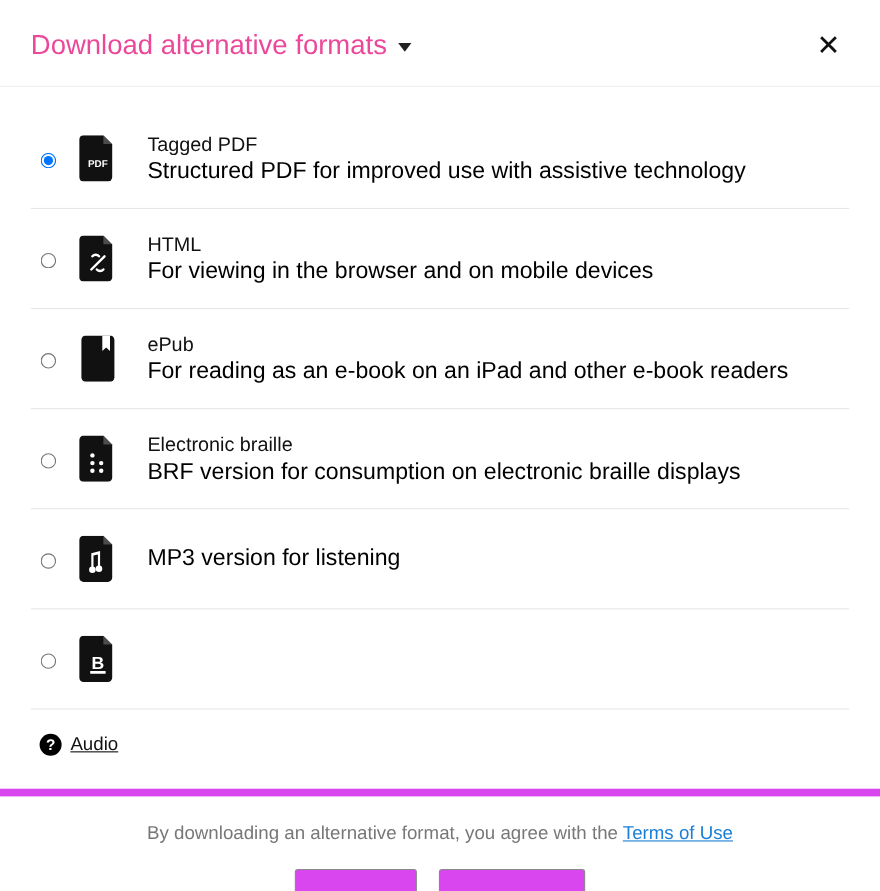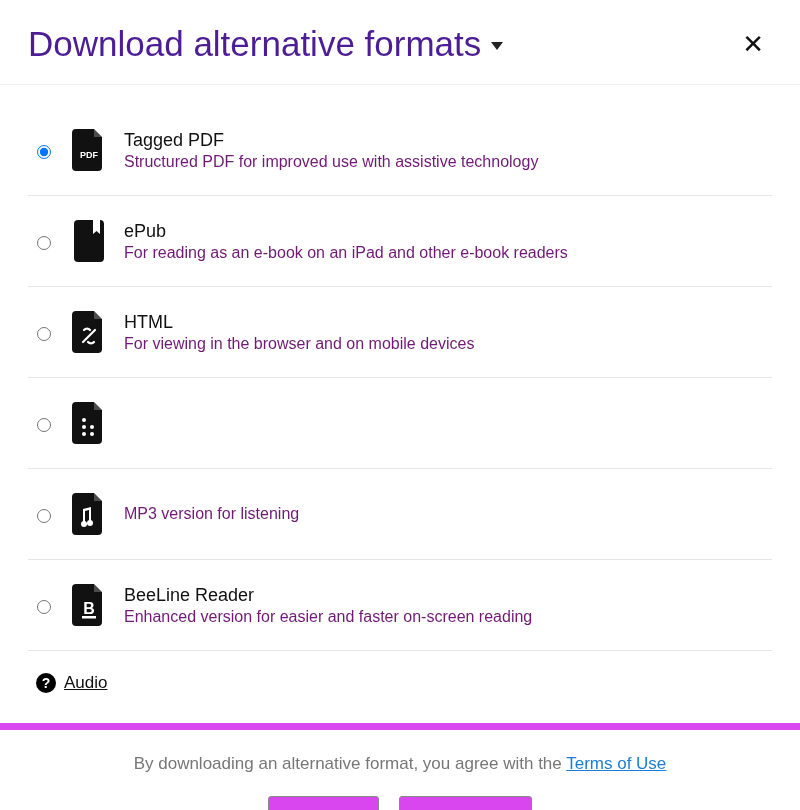--- a/index.html
+++ b/index.html
@@ -14,23 +14,23 @@
     display: flex;
     align-items: center;
     justify-content: space-between;
     padding: 24px 32px 20px 28px;
     border-bottom: 1px solid #eee;
   }
   .header-title {
     display: flex;
     align-items: center;
     gap: 10px;
-    font-size: 35px;
+    font-size: 25px;
     font-weight: 400;
-    color: #4c1d95;
+    color: #ec4899;
     cursor: pointer;
   }
   .header-title .caret {
     display: inline-block;
     width: 0; height: 0;
     border-left: 6px solid transparent;
     border-right: 6px solid transparent;
     border-top: 8px solid #222;
     margin-top: 4px;
   }
@@ -58,30 +58,30 @@
     flex: 0 0 14px;
   }
   .format-icon {
     width: 34px; height: 54px;
     flex: 0 0 34px;
     display: flex;
     align-items: center;
     justify-content: flex-start;
   }
   .format-icon svg { width: 34px; height: 42px; }
-  .option-text { flex: 1; }
+  .option-text { flex: 1; margin-left: 10px; }
   .option-title {
     font-size: 18px;
     font-weight: 400;
     color: #111;
     margin-bottom: 2px;
   }
   .option-desc {
-    font-size: 16px;
-    color: #701a75;
+    font-size: 21px;
+    color: #000000;
   }
   .help-row {
     display: flex;
     align-items: center;
     gap: 8px;
     padding: 22px 28px 30px 36px;
   }
   .help-icon {
     width: 20px; height: 20px;
     border-radius: 50%;
@@ -156,64 +156,68 @@
     <span class="option-text">
       <div class="option-title">Tagged PDF</div>
       <div class="option-desc">Structured PDF for improved use with assistive technology</div>
     </span>
   </label>
 
   <label class="option-row">
     <input type="radio" name="fmt" class="radio" style="">
     <span class="format-icon">
       <svg viewBox="0 0 34 42">
-          <path fill="#111" d="M2 4a4 4 0 0 1 4-4h22a4 4 0 0 1 4 4v34a4 4 0 0 1-4 4H6a4 4 0 0 1-4-4z"></path>
-          <path fill="#fff" d="M21 0h7v14l-3.5-3L21 14z"></path>
-        </svg>
-    </span>
-    <span class="option-text">
-      <div class="option-title">ePub</div>
-      <div class="option-desc">For reading as an e-book on an iPad and other e-book readers</div>
-    </span>
-  </label>
-
-  <label class="option-row">
-    <input type="radio" name="fmt" class="radio" style="">
-    <span class="format-icon">
-      <svg viewBox="0 0 34 42">
           <path fill="#111" d="M4 0h18l8 8v30a4 4 0 0 1-4 4H4a4 4 0 0 1-4-4V4a4 4 0 0 1 4-4z"></path>
           <path fill="#fff" d="M22 0v8h8z" opacity=".25"></path>
           <g stroke="#fff" stroke-width="2.2" fill="none" stroke-linecap="round">
             <path d="M11 31l12-12"></path>
             <path d="M12 19a4 4 0 0 1 6 0"></path>
             <path d="M22 31a4 4 0 0 1-6 0"></path>
           </g>
         </svg>
     </span>
     <span class="option-text">
       <div class="option-title">HTML</div>
       <div class="option-desc">For viewing in the browser and on mobile devices</div>
+    </span>
+  </label>
+
+  <label class="option-row">
+    <input type="radio" name="fmt" class="radio" style="">
+    <span class="format-icon">
+      <svg viewBox="0 0 34 42">
+          <path fill="#111" d="M2 4a4 4 0 0 1 4-4h22a4 4 0 0 1 4 4v34a4 4 0 0 1-4 4H6a4 4 0 0 1-4-4z"></path>
+          <path fill="#fff" d="M21 0h7v14l-3.5-3L21 14z"></path>
+        </svg>
+    </span>
+    <span class="option-text">
+      <div class="option-title">ePub</div>
+      <div class="option-desc">For reading as an e-book on an iPad and other e-book readers</div>
     </span>
   </label>
 
   <label class="option-row">
     <input type="radio" name="fmt" class="radio" style="">
     <span class="format-icon">
       <svg viewBox="0 0 34 42">
           <path fill="#111" d="M4 0h18l8 8v30a4 4 0 0 1-4 4H4a4 4 0 0 1-4-4V4a4 4 0 0 1 4-4z"></path>
           <path fill="#fff" d="M22 0v8h8z" opacity=".25"></path>
           <g fill="#fff">
             <circle cx="12" cy="18" r="2"></circle>
             <circle cx="12" cy="25" r="2"></circle>
             <circle cx="12" cy="32" r="2"></circle>
             <circle cx="20" cy="25" r="2"></circle>
             <circle cx="20" cy="32" r="2"></circle>
           </g>
         </svg>
     </span>
+    <span class="option-text">
+      <div class="option-title">Electronic braille</div>
+      <div class="option-desc">BRF version for consumption on electronic braille displays</div>
+    </span>
   </label>
 
   <label class="option-row">
     <input type="radio" name="fmt" class="radio" style="">
     <span class="format-icon">
       <svg viewBox="0 0 34 42">
           <path fill="#111" d="M4 0h18l8 8v30a4 4 0 0 1-4 4H4a4 4 0 0 1-4-4V4a4 4 0 0 1 4-4z"></path>
           <path fill="#fff" d="M22 0v8h8z" opacity=".25"></path>
           <g fill="#fff">
             <path d="M19 15v15a1 1 0 0 1-2 0V17l-4 1v12a1 1 0 0 1-2 0V16l8-2z"></path>
@@ -230,24 +234,20 @@
   <label class="option-row">
     <input type="radio" name="fmt" class="radio" style="">
     <span class="format-icon">
       <svg viewBox="0 0 34 42">
           <path fill="#111" d="M4 0h18l8 8v30a4 4 0 0 1-4 4H4a4 4 0 0 1-4-4V4a4 4 0 0 1 4-4z"></path>
           <path fill="#fff" d="M22 0v8h8z" opacity=".25"></path>
           <text x="17" y="30" text-anchor="middle" font-size="16" font-weight="800" fill="#fff">B</text>
           <rect x="10" y="32" width="14" height="2.5" fill="#fff"></rect>
         </svg>
     </span>
-    <span class="option-text">
-      <div class="option-title">BeeLine Reader</div>
-      <div class="option-desc">Enhanced version for easier and faster on-screen reading</div>
-    </span>
   </label>
 
 </div>
 
 <div class="help-row">
   <span class="help-icon">?</span>
   <span class="help-link">Audio</span>
 </div>
 
 <div class="footer">

